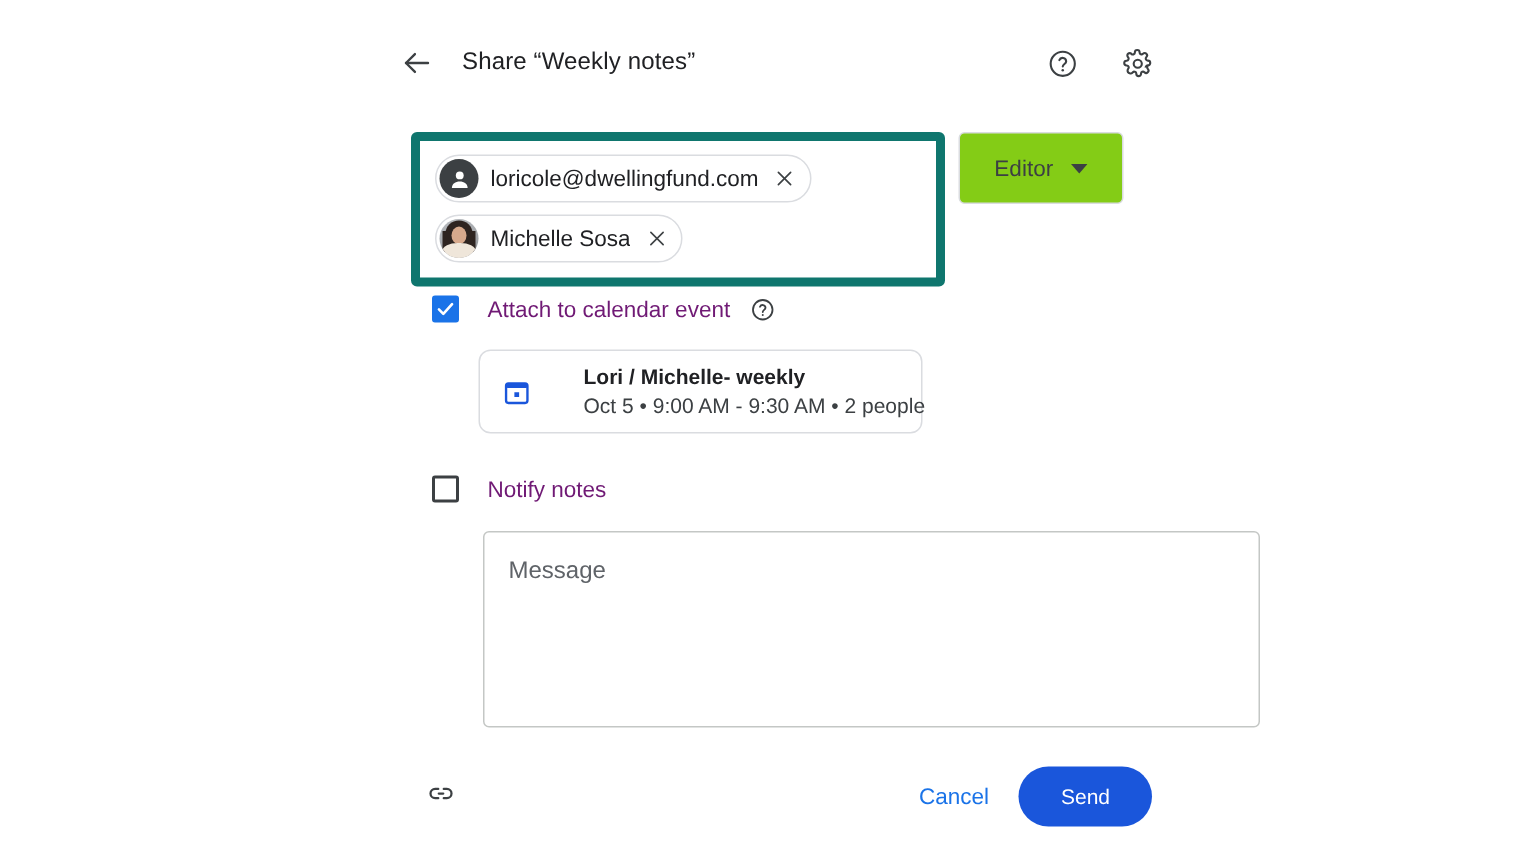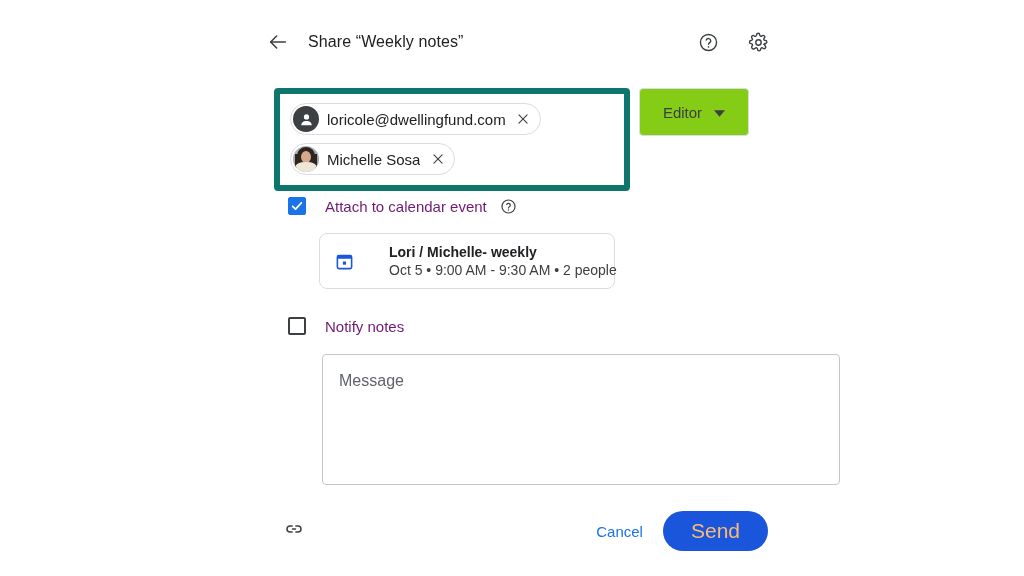--- a/index.html
+++ b/index.html
@@ -316,23 +316,23 @@
     font-size: 15px;
     font-weight: 500;
     color: #1a73e8;
     background: none;
     border: none;
     padding: 10px 12px;
     cursor: pointer;
     font-family: "Liberation Sans", sans-serif;
   }
   .send-btn {
-    font-size: 21px;
+    font-size: 14px;
     font-weight: 500;
-    color: #fdba74;
+    color: #ffffff;
     background: #1a56db;
     border: none;
     border-radius: 20px;
     height: 40px;
     padding: 0 28px;
     cursor: pointer;
     font-family: "Liberation Sans", sans-serif;
   }
 </style>
 </head>

